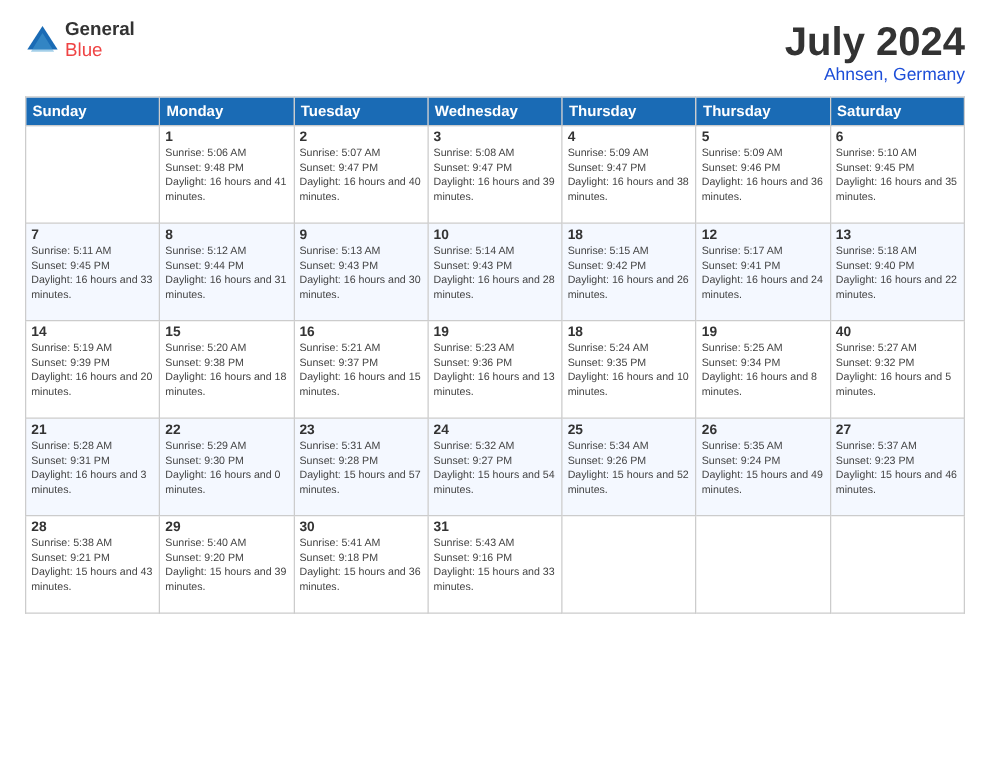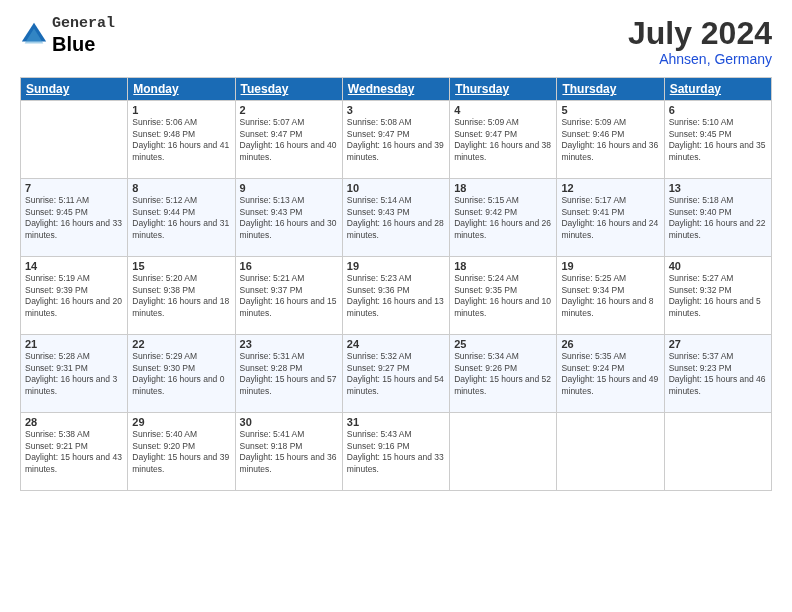--- a/index.html
+++ b/index.html
@@ -28,26 +28,25 @@
     }
     .logo-text {
       display: flex;
       flex-direction: column;
       line-height: 1.1;
     }
     .logo-general {
       font-size: 15px;
       font-weight: bold;
       color: #333;
-      font-family: Liberation Mono, monospace;
     }
     .logo-blue {
-      font-size: 20px;
-      font-weight: bold;
-      color: #000000;
+      font-size: 15px;
+      font-weight: normal;
+      color: #ef4444;
     }
     .logo-icon {
       width: 28px;
       height: 28px;
     }
     .title-block {
       text-align: right;
     }
     .title-month {
       font-size: 32px;
@@ -97,21 +96,20 @@
       background: #f9f9f9;
     }
     tr:nth-child(even) td {
       background-color: #f4f8ff;
     }
     tr:nth-child(odd) td {
       background-color: #fff;
     }
     .calendar-table thead tr th {
       background-color: #1a6bb5;
-      text-decoration: underline;
     }
   </style>
 </head>
 <body>
 
 <div class="page">
   <div class="header">
     <div class="logo">
       <svg class="logo-icon" viewBox="0 0 30 30" xmlns="http://www.w3.org/2000/svg">
         <polygon points="15,2 28,22 2,22" fill="#1a6bb5"></polygon>

